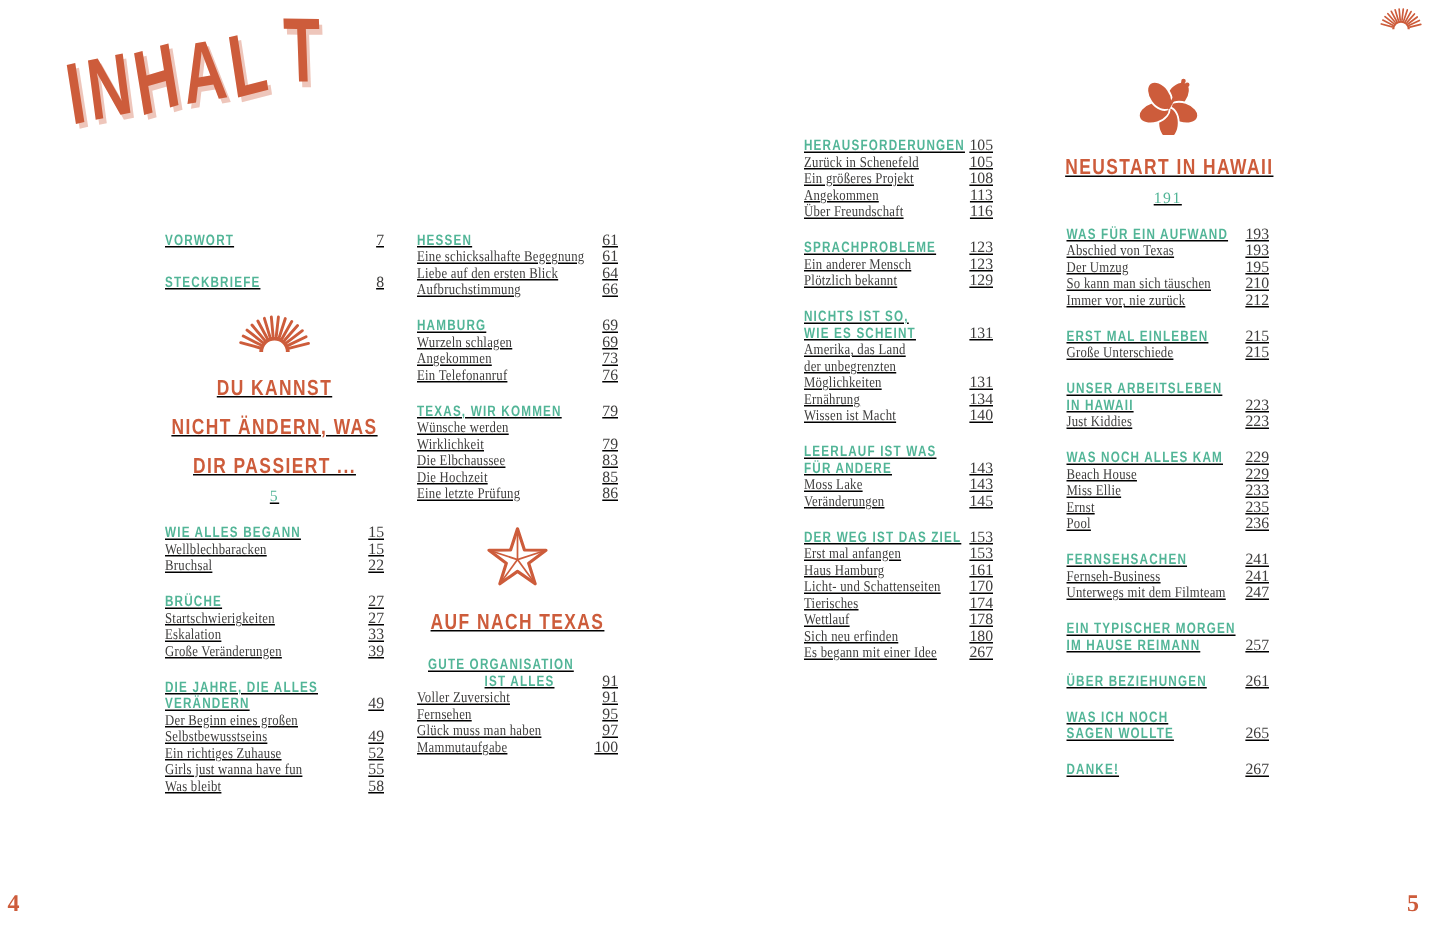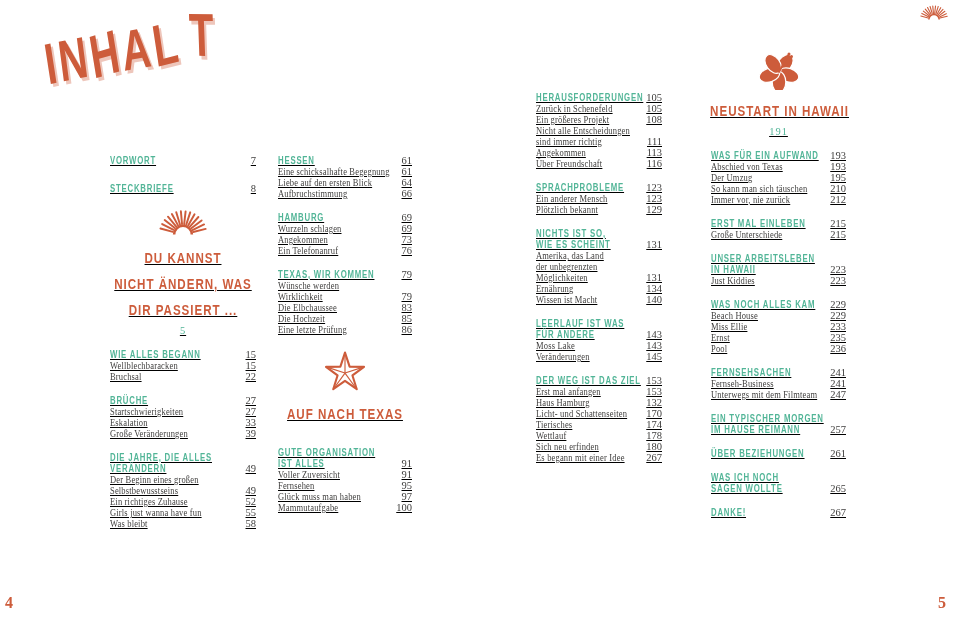--- a/index.html
+++ b/index.html
@@ -277,21 +277,21 @@
       <span class="icon"><svg viewBox="0 0 40 40" width="42" height="42">
           <polygon points="20,1.5 24.4,14.9 38.1,15.1 27.1,23.3 31.2,36.4 20,28.5 8.8,36.4 12.9,23.3 1.9,15.1 15.6,14.9" fill="#fff" stroke="#cd5c3b" stroke-width="2" stroke-linejoin="round"></polygon>
           <line x1="20" y1="21" x2="20" y2="1.5" stroke="#cd5c3b" stroke-width="1.1"></line>
           <line x1="20" y1="21" x2="38.1" y2="15.1" stroke="#cd5c3b" stroke-width="1.1"></line>
           <line x1="20" y1="21" x2="31.2" y2="36.4" stroke="#cd5c3b" stroke-width="1.1"></line>
           <line x1="20" y1="21" x2="8.8" y2="36.4" stroke="#cd5c3b" stroke-width="1.1"></line>
           <line x1="20" y1="21" x2="1.9" y2="15.1" stroke="#cd5c3b" stroke-width="1.1"></line>
         </svg></span>
       <div class="part-title">AUF NACH TEXAS</div>
     </div>
-    <div class="block section" style="margin-top: 20px;">
+    <div class="block section" style="margin-top: 10px; text-align: right;">
       <div class="row">
         <span class="txt">GUTE ORGANISATION</span>
       </div>
       <div class="row">
         <span class="txt">IST ALLES</span>
         <span class="num">91</span>
       </div>
     </div>
     <div class="block item">
       <div class="row">
@@ -332,29 +332,20 @@
       </div>
     </div>
     <div class="block item">
       <div class="row">
         <span class="txt">Ein größeres Projekt</span>
         <span class="num">108</span>
       </div>
     </div>
     <div class="block item">
       <div class="row">
-        <span class="txt">Nicht alle Entscheidungen</span>
-      </div>
-      <div class="row">
-        <span class="txt">sind immer richtig</span>
-        <span class="num">111</span>
-      </div>
-    </div>
-    <div class="block item">
-      <div class="row">
         <span class="txt">Angekommen</span>
         <span class="num">113</span>
       </div>
     </div>
     <div class="block item">
       <div class="row">
         <span class="txt">Über Freundschaft</span>
         <span class="num">116</span>
       </div>
     </div>
@@ -438,21 +429,21 @@
     </div>
     <div class="block item">
       <div class="row">
         <span class="txt">Erst mal anfangen</span>
         <span class="num">153</span>
       </div>
     </div>
     <div class="block item">
       <div class="row">
         <span class="txt">Haus Hamburg</span>
-        <span class="num">132</span>
+        <span class="num">161</span>
       </div>
     </div>
     <div class="block item">
       <div class="row">
         <span class="txt">Licht- und Schattenseiten</span>
         <span class="num">170</span>
       </div>
     </div>
     <div class="block item">
       <div class="row">

